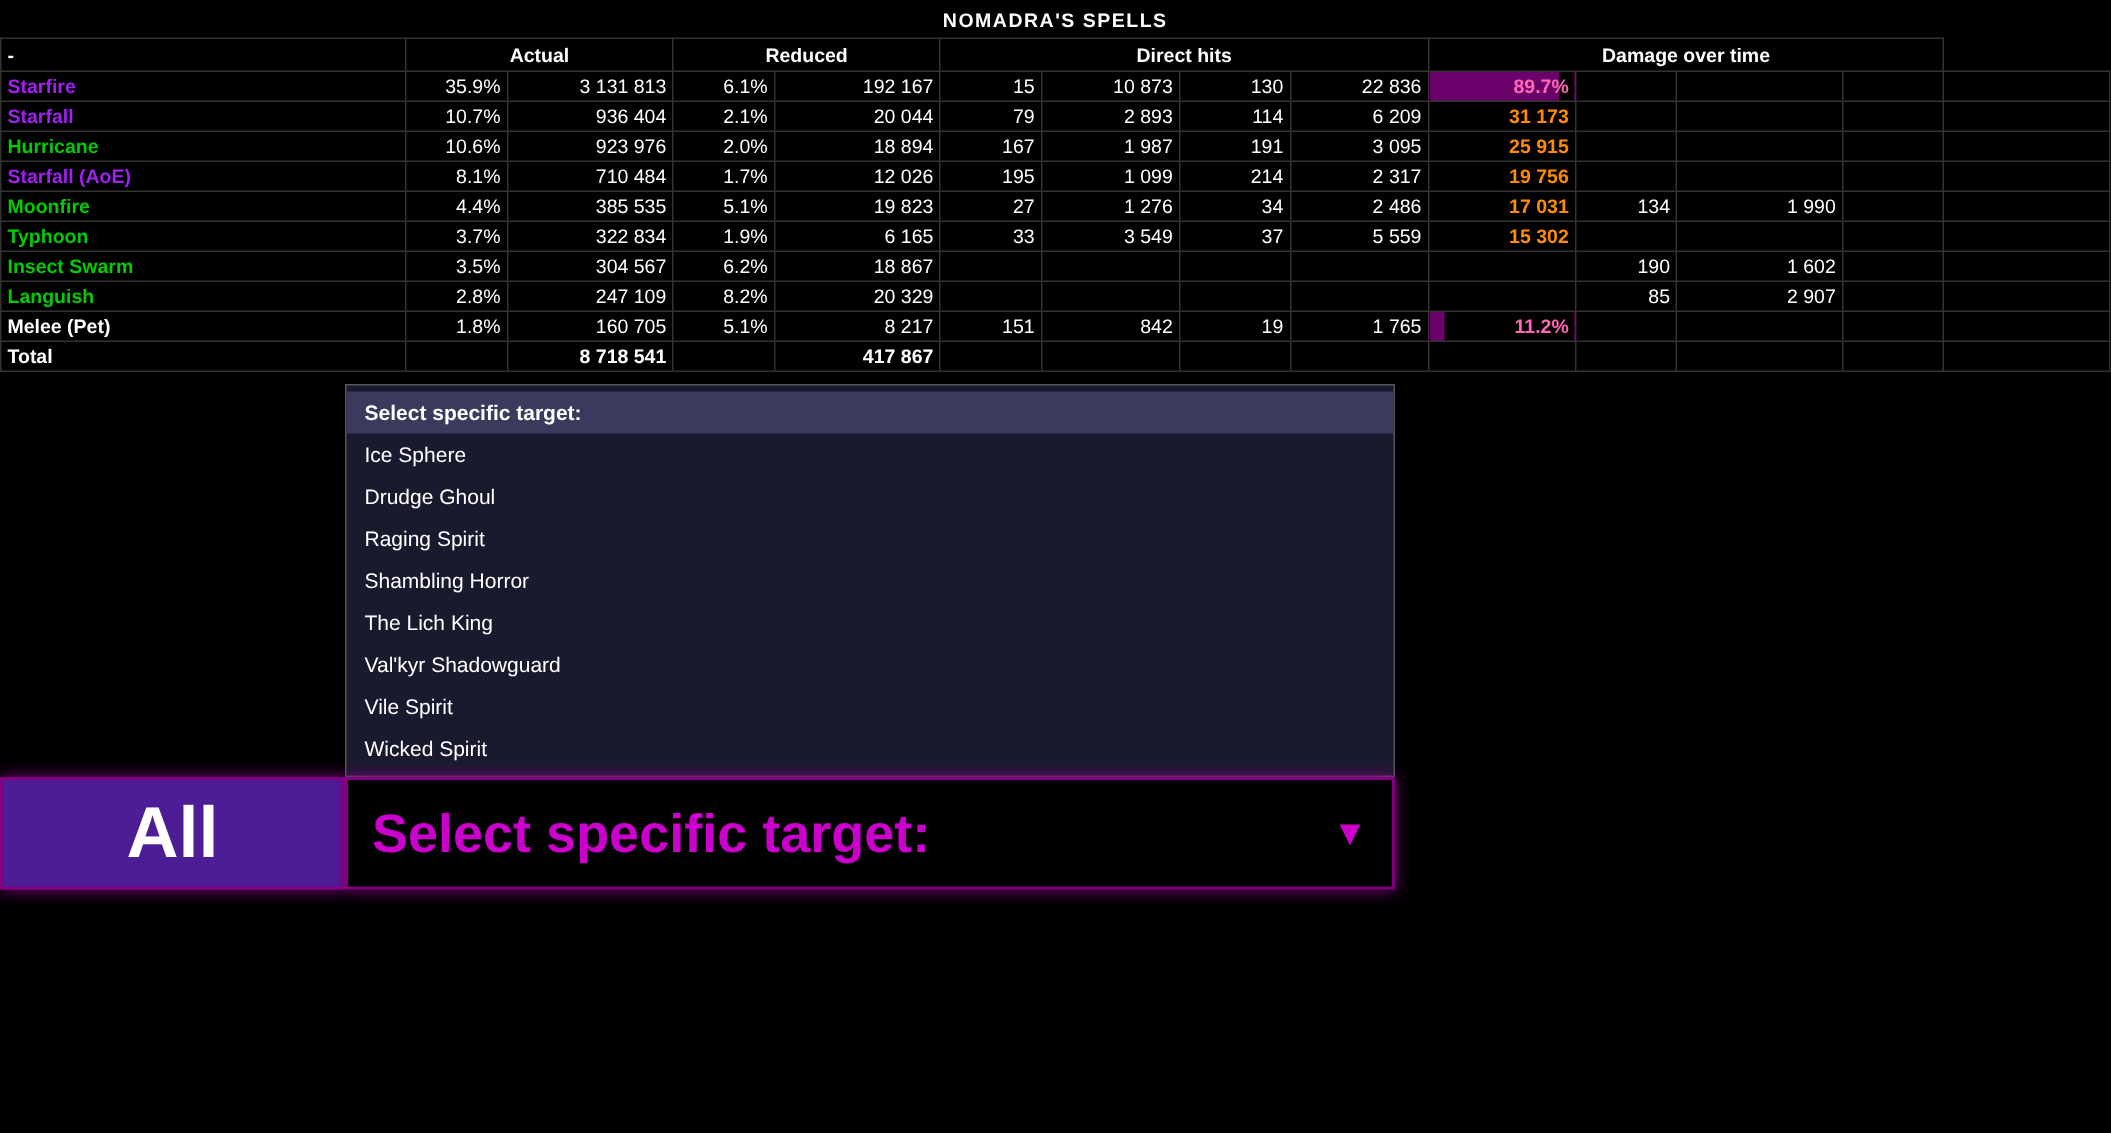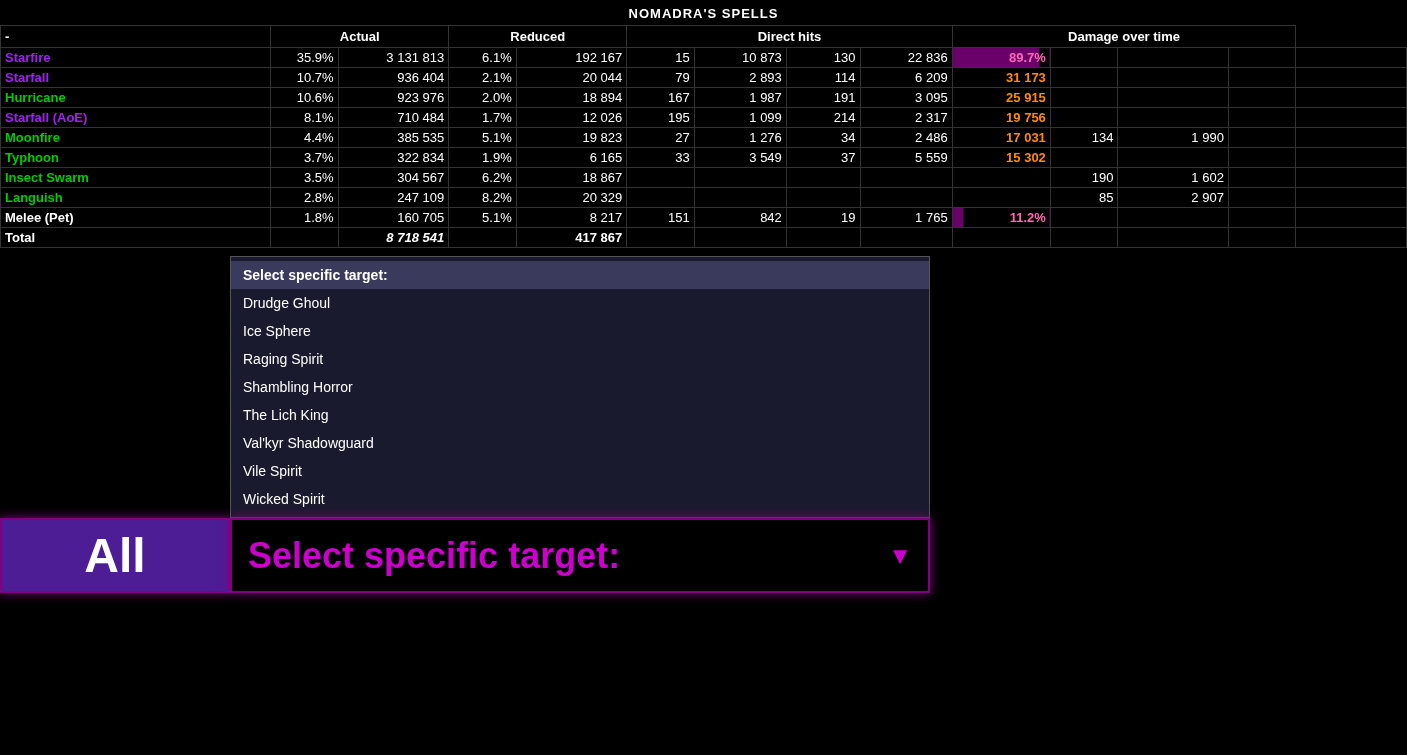--- a/index.html
+++ b/index.html
@@ -349,21 +349,21 @@
           <td class="num">1 765</td>
           <td style="color: rgb(255, 105, 180); font-weight: bold; text-align: right; background: linear-gradient(to right, rgb(106, 0, 106) 11.2%, rgb(0, 0, 0) 11.2%);">11.2%</td>
           <td class="num"></td>
           <td class="num"></td>
           <td class="num"></td>
           <td class="num"></td>
         </tr>
         <tr class="total-row">
           <td style="text-align: left;">Total</td>
           <td style="text-align: right;"></td>
-          <td style="text-align: right; font-style: italic;">8 718 541</td>
+          <td style="text-align: right;">8 718 541</td>
           <td style="text-align: right;"></td>
           <td style="text-align: right;">417 867</td>
           <td style="text-align: right;"></td>
           <td style="text-align: right;"></td>
           <td style="text-align: right;"></td>
           <td style="text-align: right;"></td>
           <td style="text-align: right;"></td>
           <td style="text-align: right;"></td>
           <td style="text-align: right;"></td>
           <td style="text-align: right;"></td>
@@ -374,22 +374,22 @@
 </div>
 
 <div id="bottom-section">
   <div id="all-button">
     <span>All</span>
   </div>
   <div id="target-panel">
     <div id="target-dropdown-list">
       <div class="dropdown-header">Select specific target:</div>
       <div id="dropdown-items-container">
+          <div class="dropdown-item">Ice Sphere</div>
           <div class="dropdown-item">Drudge Ghoul</div>
-          <div class="dropdown-item">Ice Sphere</div>
           <div class="dropdown-item">Raging Spirit</div>
           <div class="dropdown-item">Shambling Horror</div>
           <div class="dropdown-item">The Lich King</div>
           <div class="dropdown-item">Val'kyr Shadowguard</div>
           <div class="dropdown-item">Vile Spirit</div>
           <div class="dropdown-item">Wicked Spirit</div>
         </div>
     </div>
     <div id="select-bar">
       <span id="select-bar-text">Select specific target:</span>

